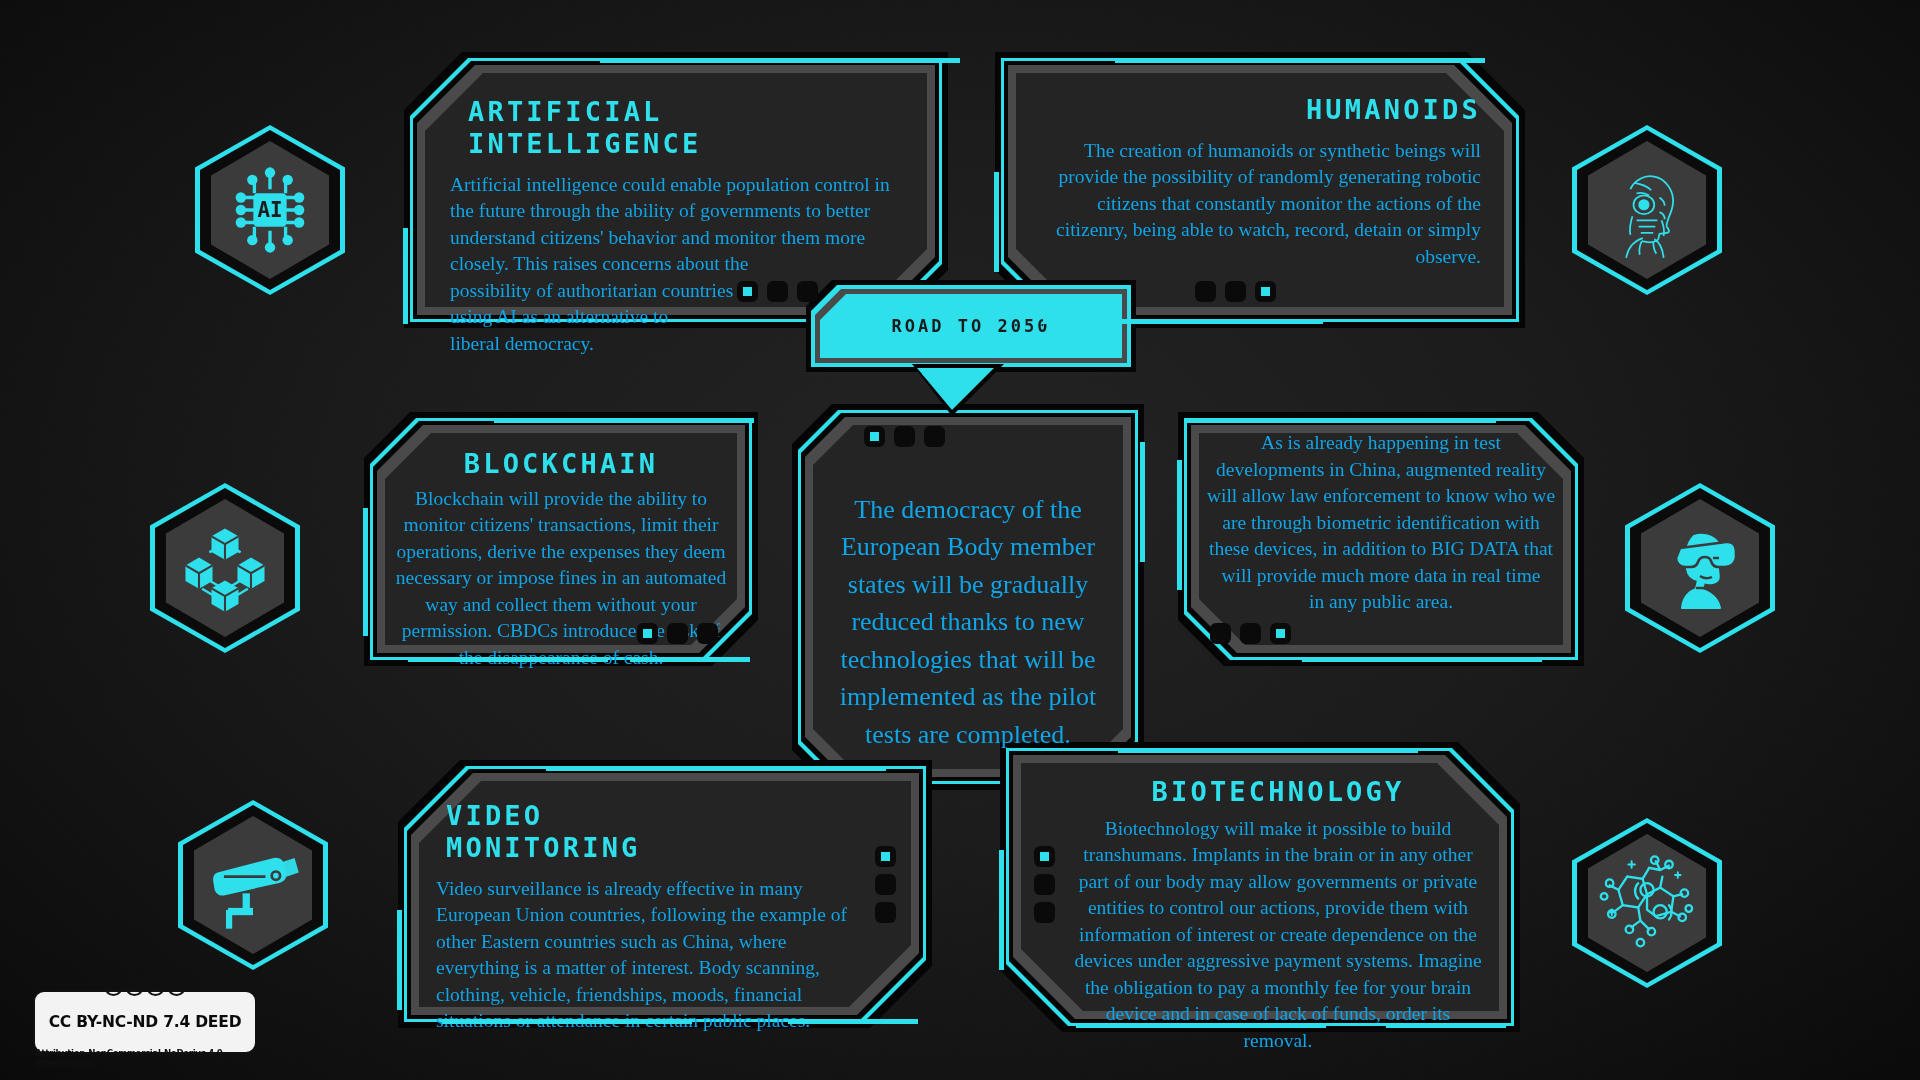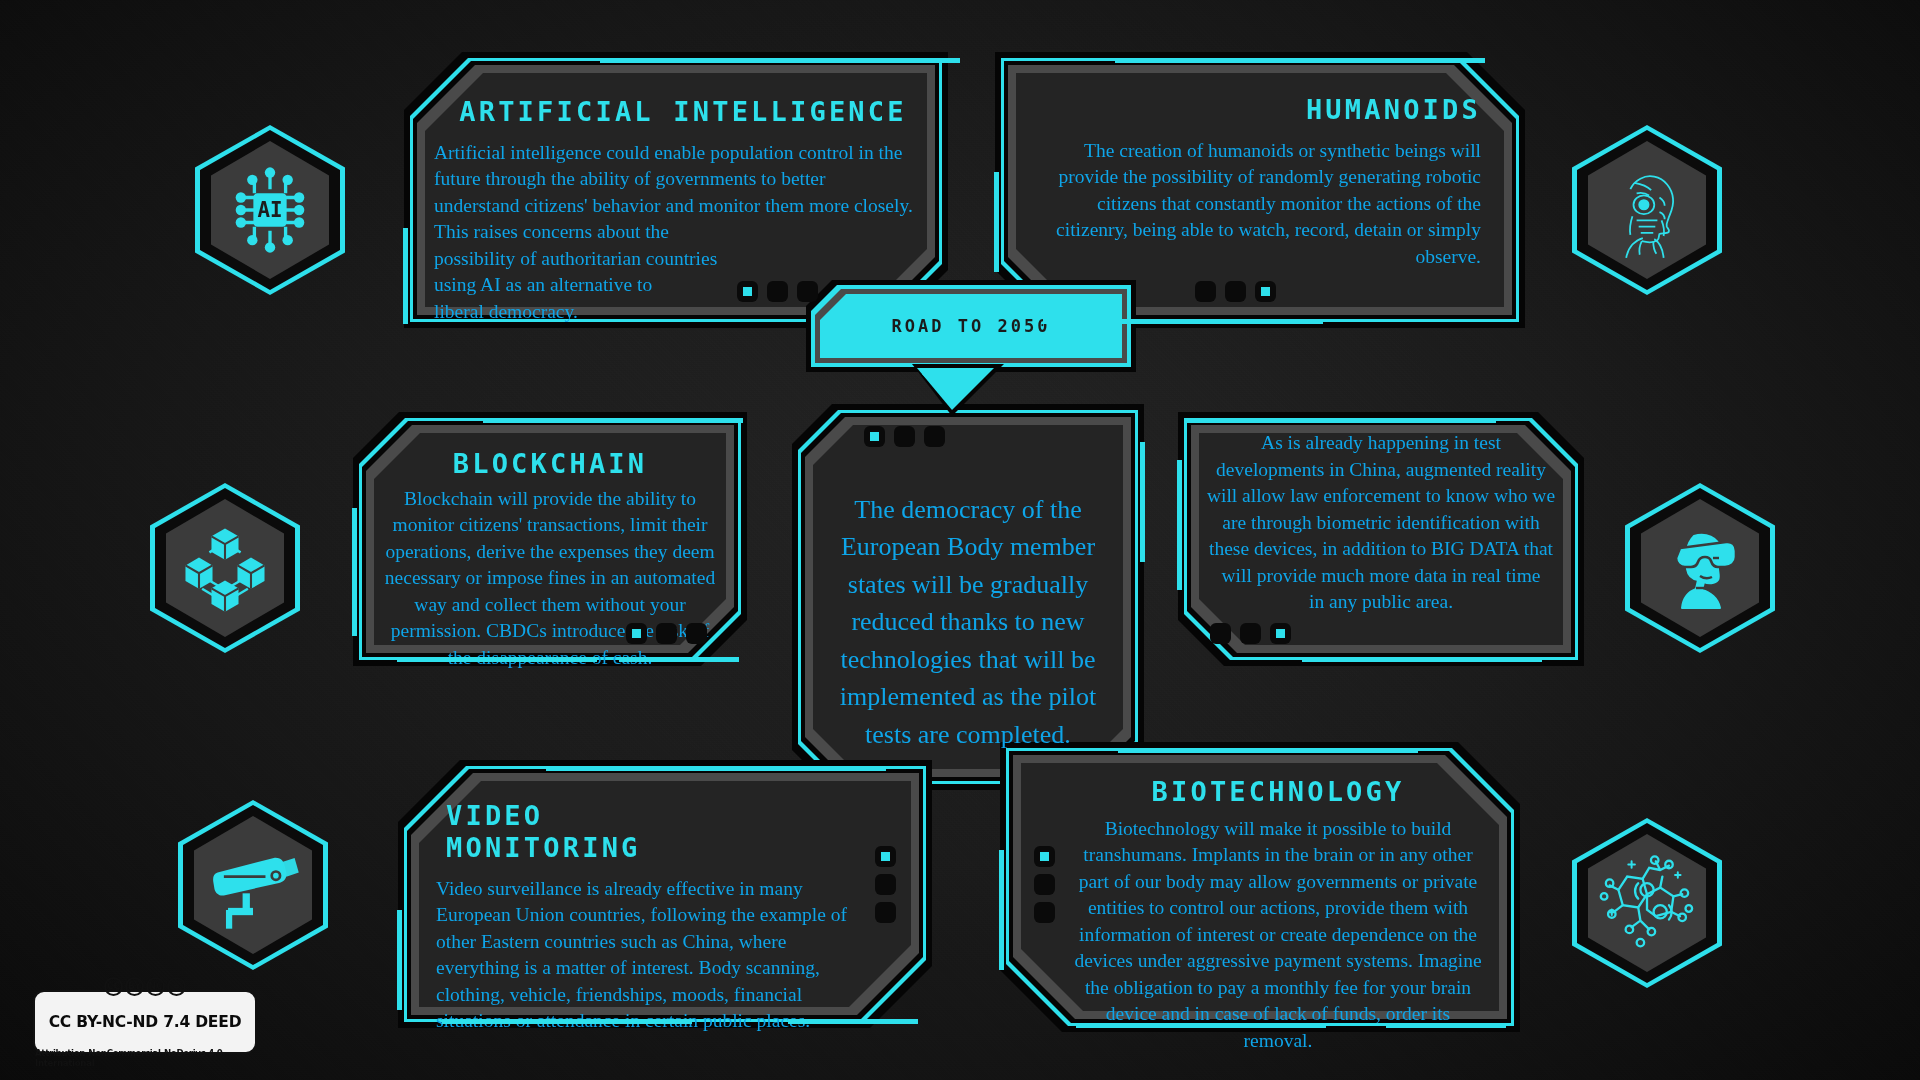--- a/index.html
+++ b/index.html
@@ -126,21 +126,21 @@
 </div>
 
 <div class="panel tl" style="left:404px;top:52px;width:544px;height:276px;">
   <div class="layer shellBlack"></div>
   <div class="layer shellCyan" style="inset:6px;"></div>
   <div class="layer shellBlack" style="inset:9px;"></div>
   <div class="layer shellGrey" style="inset:13px;"></div>
   <div class="layer shellFace" style="inset:21px;"></div>
   <div class="bar" style="left:196px;top:6px;width:360px;height:5px;"></div>
   <div class="bar" style="left:-1px;top:176px;width:5px;height:96px;"></div>
-  <div class="body" style="padding:22px 34px 22px 30px;justify-content:flex-start;align-items:center;">
+  <div class="body" style="padding:22px 34px 22px 46px;justify-content:flex-start;align-items:center;">
     <div class="ttl" style="margin:22px 0 12px 18px;">ARTIFICIAL INTELLIGENCE</div>
     <div class="txt">Artificial intelligence could enable population control in the future through the ability of governments to better understand citizens' behavior and monitor them more closely. This raises concerns  about the
 possibility of authoritarian countries
 using AI as an alternative to
     liberal democracy.</div>
   </div>
   <div class="dots" style="right:130px;bottom:26px;">
     <span class="dot">
         <i></i>
       </span>
@@ -208,21 +208,21 @@
       <g stroke="#3b3b3b" stroke-width="2" fill="none">
         <path d="M37 19.5L50 27l13-7.5M50 27v15"></path>
         <path d="M12 47.5L25 55l13-7.5M25 55v15"></path>
         <path d="M62 47.5L75 55l13-7.5M75 55v15"></path>
         <path d="M37 69.5L50 77l13-7.5M50 77v15"></path>
       </g>
     </svg>
   </div>
 </div>
 
-<div class="panel ml" style="left:353px;top:412px;width:394px;height:254px;">
+<div class="panel ml" style="left:364px;top:412px;width:394px;height:254px;">
   <div class="layer shellBlack"></div>
   <div class="layer shellCyan" style="inset:6px;"></div>
   <div class="layer shellBlack" style="inset:9px;"></div>
   <div class="layer shellGrey" style="inset:13px;"></div>
   <div class="layer shellFace" style="inset:21px;"></div>
   <div class="bar" style="left:130px;top:6px;width:260px;height:5px;"></div>
   <div class="bar" style="left:-1px;top:96px;width:5px;height:128px;"></div>
   <div class="bar" style="left:44px;bottom:4px;width:200px;height:5px;"></div>
   <div class="bar" style="right:8px;bottom:4px;width:120px;height:5px;"></div>
   <div class="body" style="padding:18px 26px 18px 26px;justify-content:flex-start;text-align:center;">

